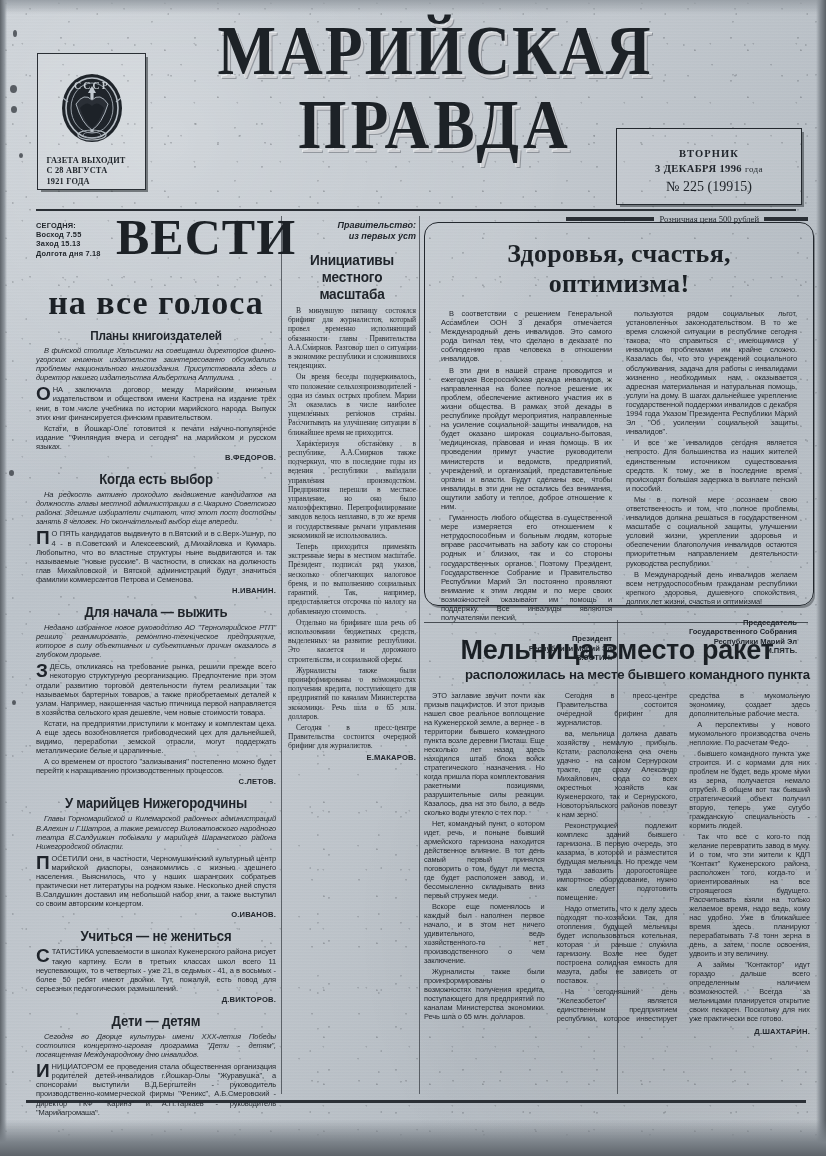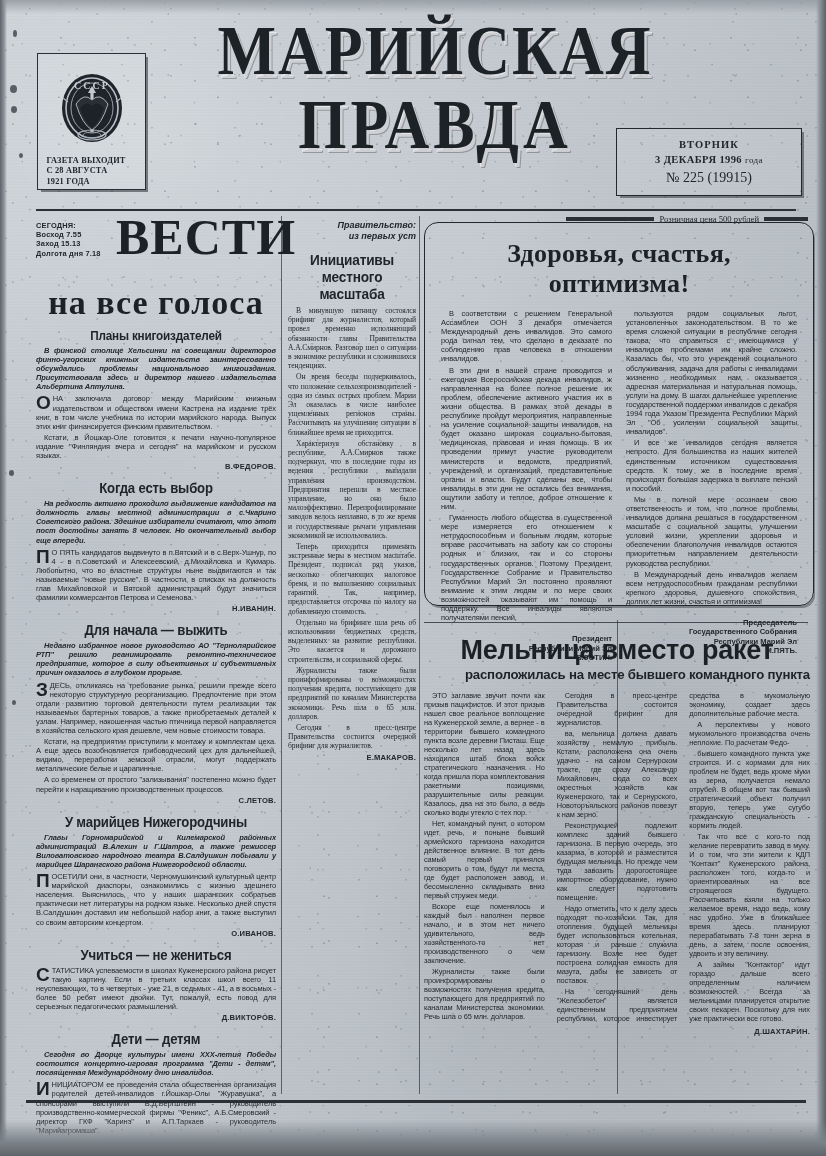--- a/index.html
+++ b/index.html
@@ -95,21 +95,21 @@
     color:#1d2227;
     letter-spacing:2px;
     line-height:1;
     white-space:nowrap;
     text-shadow: 2.5px 3px 0 rgba(255,255,255,.55), 3.5px 4px 0 rgba(45,50,56,.35);
   }
   .mp-line1 { font-size:62px; transform:scaleY(1.12); transform-origin:top center; }
   .mp-line2 { font-size:62px; margin-top:12px; transform:scaleY(1.12); transform-origin:top center; letter-spacing:4px;}
 
   .datebox {
-    position:absolute; right:24px; top:112px; width:176px; padding:10px 4px 9px;
+    position:absolute; right:24px; top:112px; width:176px; padding:19px 4px 9px;
     border:1.4px solid #23282e;
     box-shadow: 3px 3px 0 -1px rgba(40,45,50,.5);
     text-align:center; background:rgba(255,255,255,.08);
   }
   .datebox .d1 { font-size:10.5px; font-weight:bold; letter-spacing:1.1px; color:#21262c; }
   .datebox .d2 { font-size:10.5px; font-weight:bold; letter-spacing:.4px; margin-top:4px; color:#21262c; }
   .datebox .d2 .small { font-weight:normal; font-size:9px; }
   .datebox .d3 { font-size:14px; margin-top:5px; color:#21262c; }
 
   .pricebar {
@@ -143,21 +143,21 @@
   }
 
   h3.kicker {
     margin:9px 0 3px; text-align:center; font-family:"Liberation Sans", sans-serif;
     font-weight:bold; font-size:12.5px; letter-spacing:-.2px; color:#1f242a;
     transform:scaleX(.94); transform-origin:center;
   }
   h3.kicker.big { font-size:14px; }
 
   .lead {
-    font-style:italic; font-weight:bold; font-size:7.5px; line-height:9.1px;
+    font-style:italic; font-weight:normal; font-size:7.5px; line-height:9.1px;
     text-align:justify; color:#23282e; font-family:"Liberation Sans", sans-serif;
     letter-spacing:-.1px;
   }
   .body {
     font-size:7.5px; line-height:9.1px; text-align:justify; color:#23282e;
     font-family:"Liberation Sans", sans-serif; letter-spacing:-.1px;
     margin-top:3px;
   }
   .body.serif, .serifbody {
     font-family:"Liberation Serif", serif; font-size:7.6px; line-height:9.2px;

